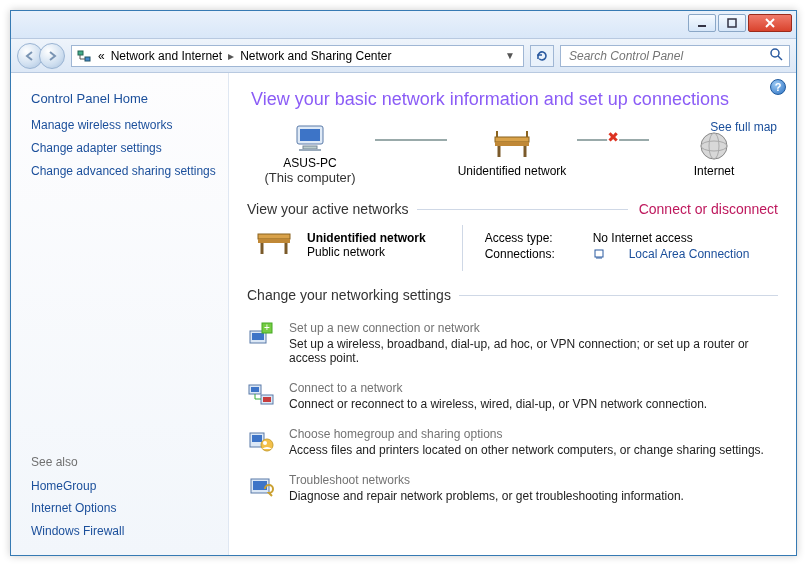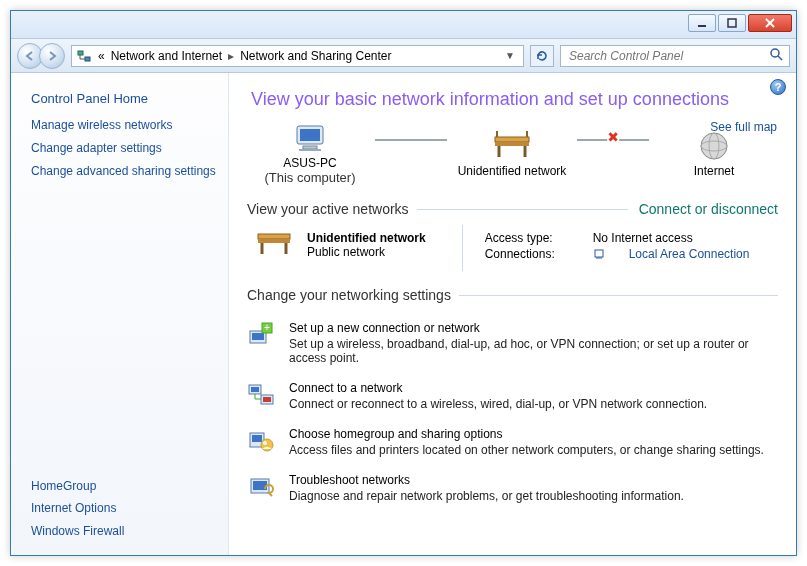--- a/index.html
+++ b/index.html
@@ -108,33 +108,33 @@
   .node { width:130px; text-align:center; }
   .node .icon { height:36px; display:flex; align-items:center; justify-content:center; }
   .node .cap { font-size:12px; }
   .node .sub { font-size:13px; color:#333;}
   .conn { width:72px; height:2px; background:#9aa; position:relative; align-self:center; margin-top:-26px;}
   .conn.broken::after {
     content:"✖"; color:#d32; position:absolute; left:50%; top:-10px; transform:translateX(-50%); font-size:14px; background:#fff;
   }
   .section-hdr { display:flex; align-items:center; margin:16px 0 4px 0; font-size:14px; color:#333;}
   .section-hdr .rule { flex:1; height:1px; background:#cfd8e6; margin-left:8px;}
-  .rightlink { color:#0f766e; margin-left:11px; white-space:nowrap; cursor:pointer;}
+  .rightlink { color:#be185d; margin-left:11px; white-space:nowrap; cursor:pointer;}
   .active-net { display:flex; gap:18px; margin:8px 0 0 4px; }
   .active-left { display:flex; gap:14px; align-items:center; padding:4px 18px 10px 4px;}
   .active-left .icn { width:38px; height:32px; }
   .active-left .netname { font-weight:bold; }
   .active-right { border-left:1px solid #cfd8e6; padding:4px 0 4px 22px; font-size:12px;}
   .active-right .row { display:flex; gap:24px; margin:2px 0;}
   .active-right .lbl { width:84px;}
   .linkblue { color:#1b4f9b; cursor:pointer;}
   .settings { margin-top:18px;}
   .setting-item { display:flex; gap:14px; margin:10px 0 16px 0;}
   .setting-item .icn { width:28px; height:28px; flex-shrink:0;}
-  .setting-item .ttl { color:#000000; cursor:pointer; margin-bottom:2px; display:block;}
+  .setting-item .ttl { color:#737373; cursor:pointer; margin-bottom:2px; display:block;}
   .setting-item .desc { color:#222;}
   
   svg { overflow:visible; }
 </style>
 </head>
 <body>
 
 <div class="window">
 
   <div class="titlebar">
@@ -200,20 +200,21 @@
     </div>
   </div>
 
   <div class="body">
     <div class="sidebar">
       <div class="home">Control Panel Home</div>
       <a class="link">Manage wireless networks</a>
       <a class="link">Change adapter settings</a>
       <a class="link">Change advanced sharing settings</a>
       <div class="spacer"></div>
+      <div class="seealso">See also</div>
       <a class="link">HomeGroup</a>
       <a class="link">Internet Options</a>
       <a class="link">Windows Firewall</a>
     </div>
 
     <div class="content">
       <div class="helpicon">?</div>
       <h1 class="page-title">View your basic network information and set up connections</h1>
 
       <div class="mapbar">

